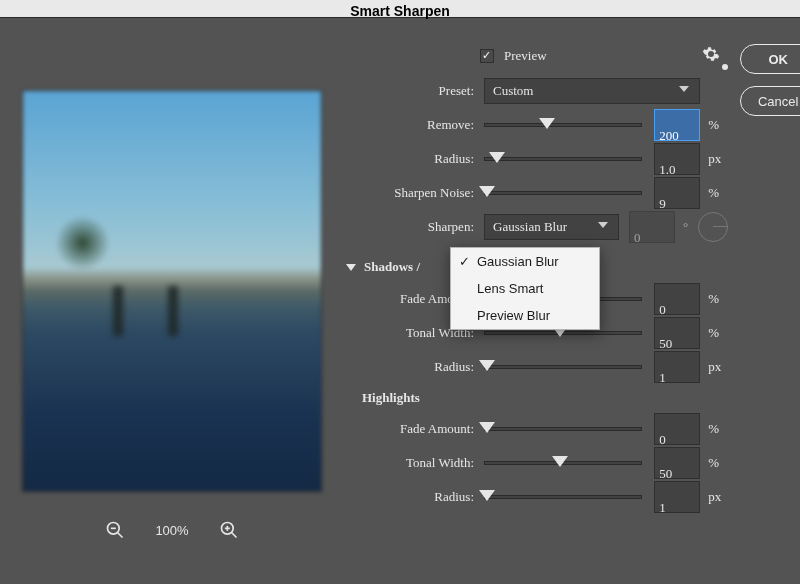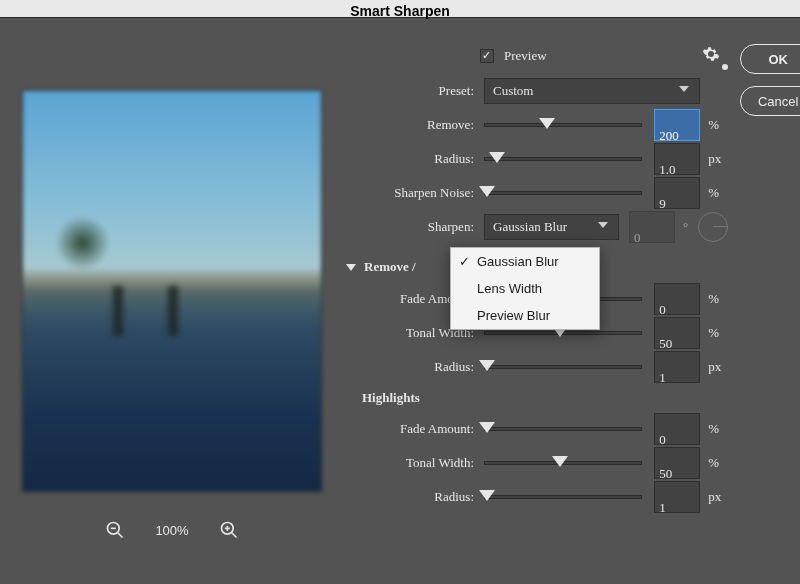--- a/index.html
+++ b/index.html
@@ -342,21 +342,21 @@
         </div>
         <div class="valbox disabled" style="margin-left:10px;">0</div>
         <span class="deg">°</span>
         <div class="anglectl disabled"></div>
       </div>
 
       <div style="height:8px"></div>
 
       <div class="section-head">
         <span class="tri"></span>
-        <span>Remove /</span>
+        <span>Shadows /</span>
       </div>
 
       <div class="row">
         <span class="label">Fade Amount:</span>
         <div class="slider">
             <div class="thumb" style="left: 1%;"></div>
           </div>
         <div class="valbox">0</div>
         <span class="unit">%</span>
       </div>
@@ -408,15 +408,15 @@
 
     <div class="buttons">
       <button class="btn primary">OK</button>
       <button class="btn">Cancel</button>
     </div>
   </div>
 </div>
 
 <div class="dropdown">
   <div class="item checked">Gaussian Blur</div>
-  <div class="item">Lens Width</div>
+  <div class="item">Lens Smart</div>
   <div class="item">Preview Blur</div>
 </div>
 
 </body></html>

